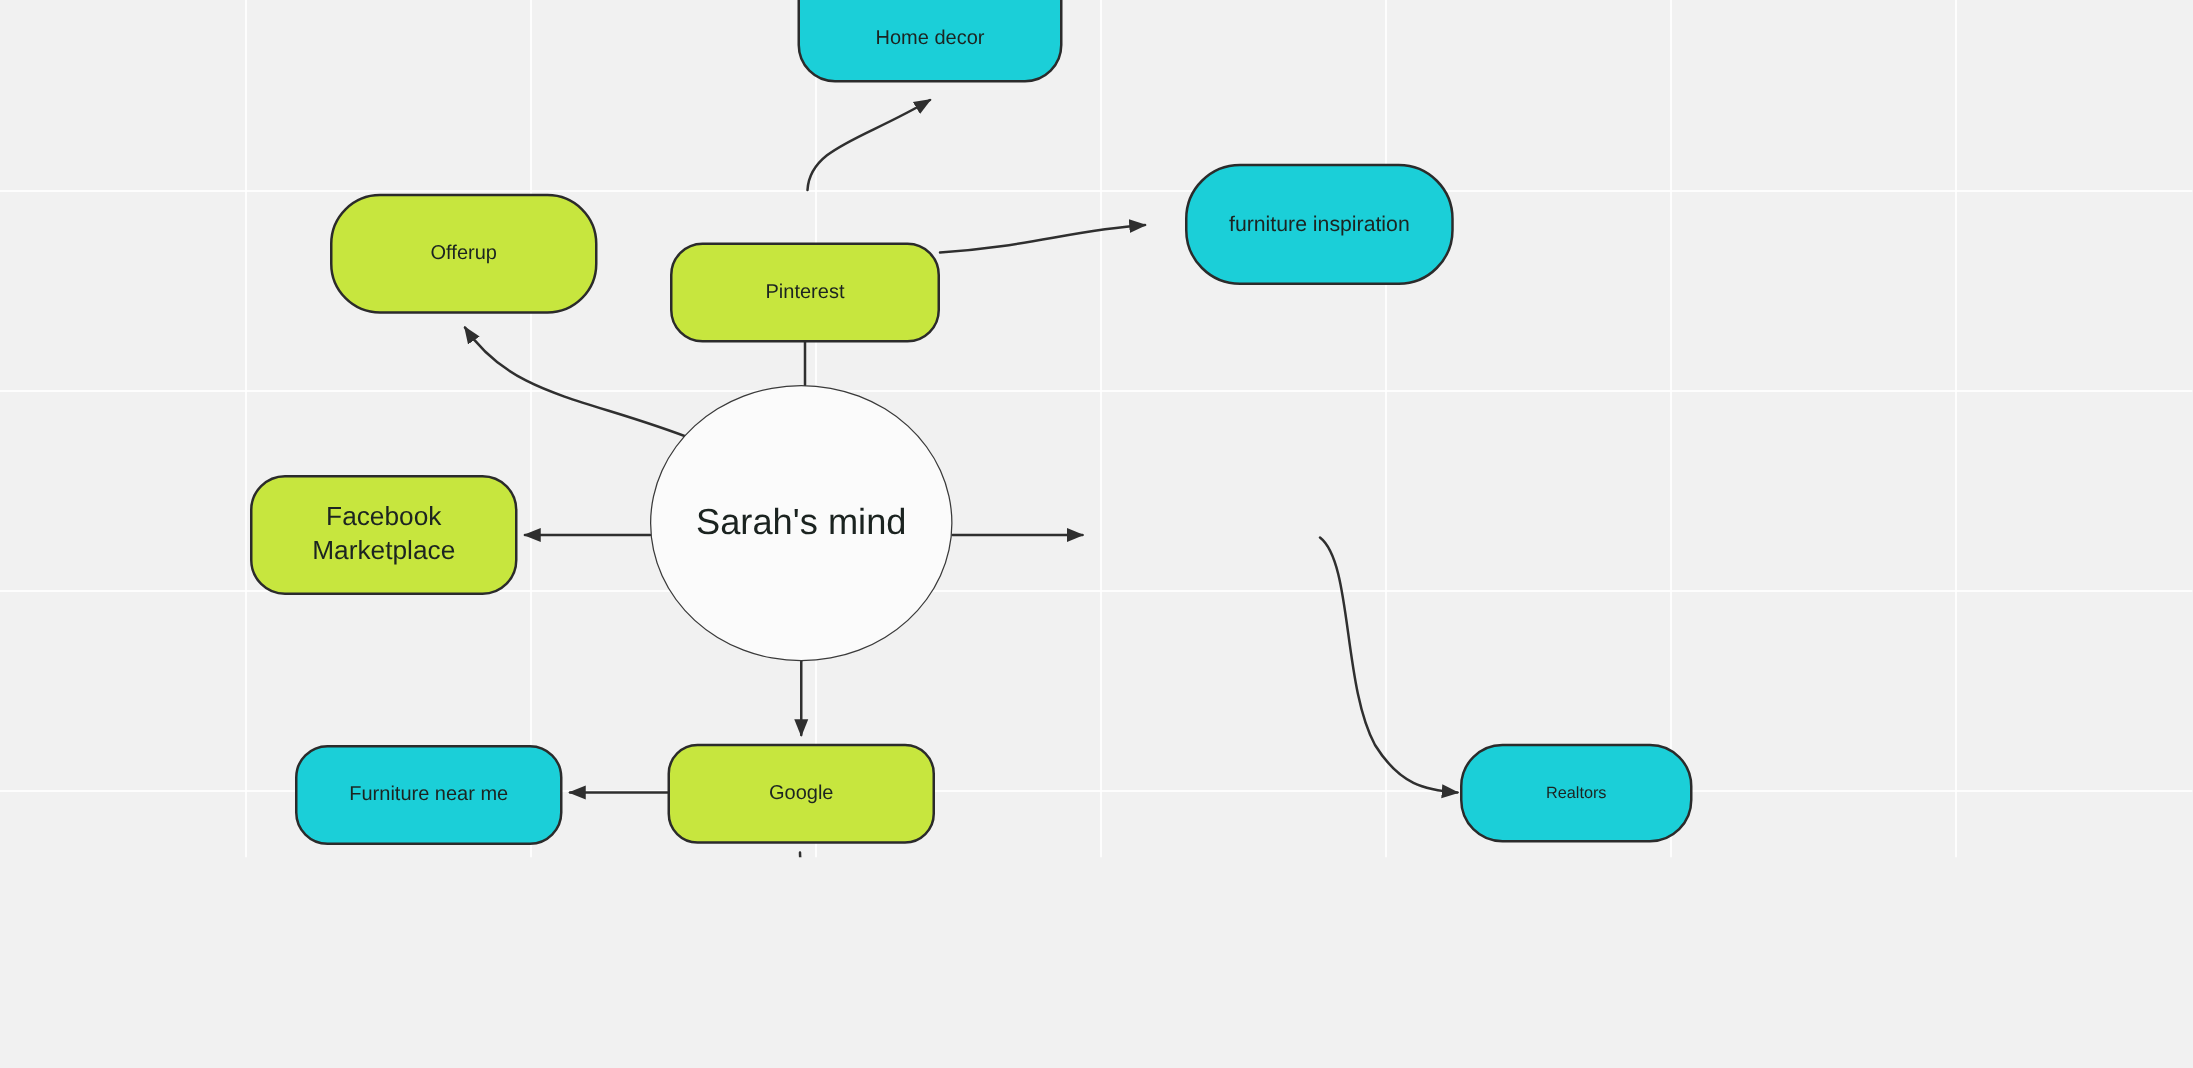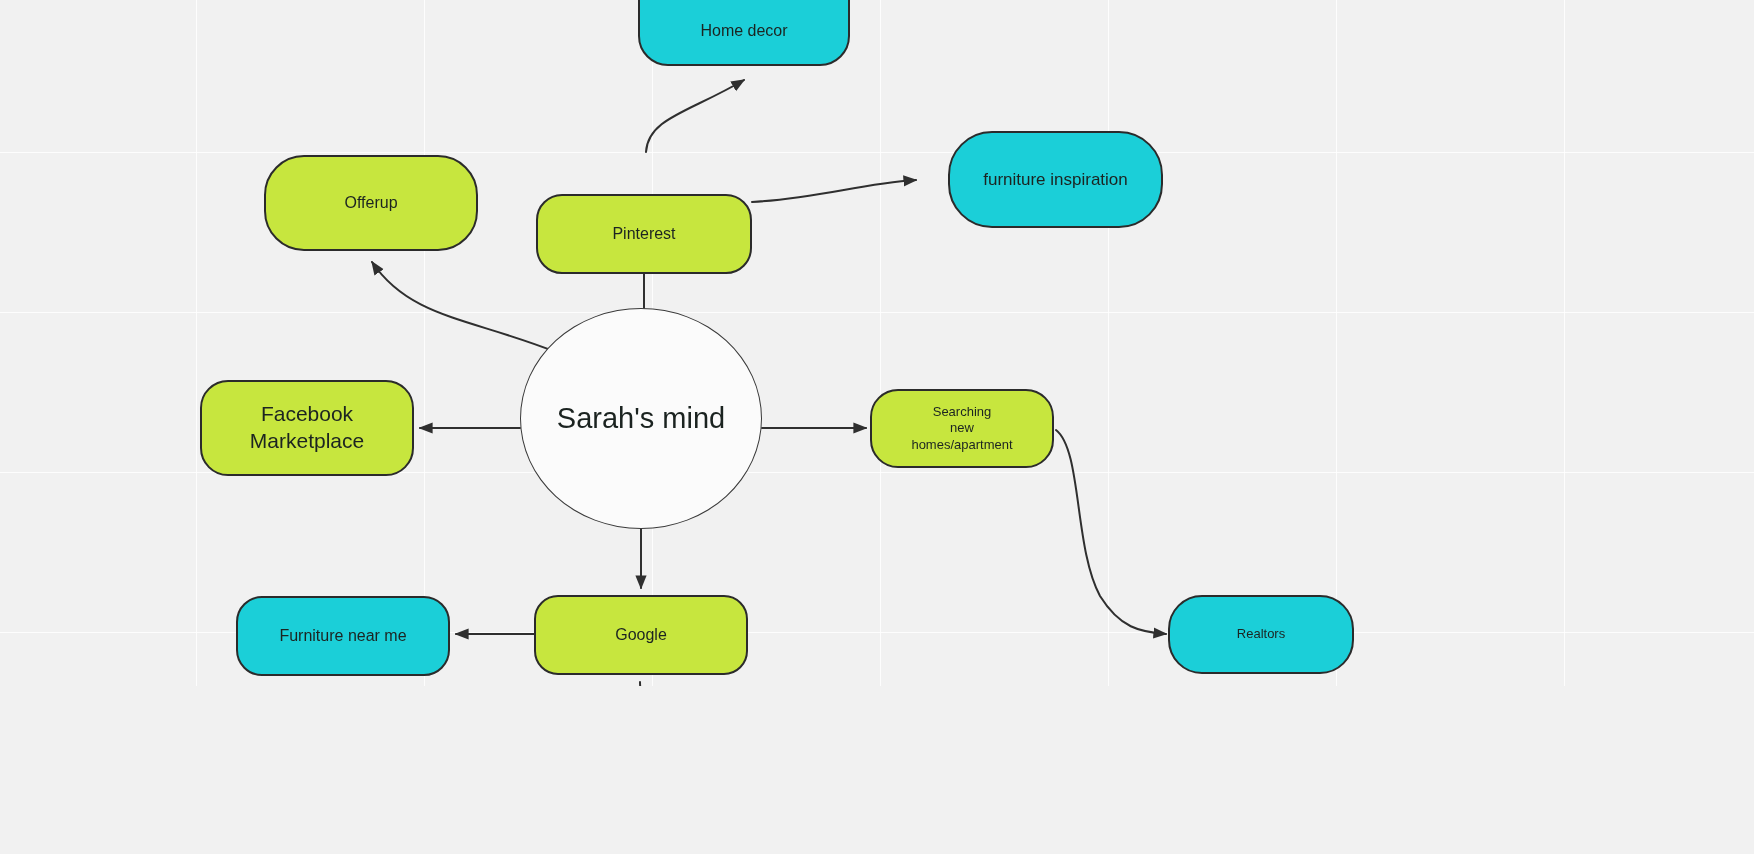--- a/index.html
+++ b/index.html
@@ -102,25 +102,20 @@
 
   <div class="node cyan" style="left:948px; top:131px; width:215px; height:97px; border-radius:44px; font-size:17px;">
     <span>furniture inspiration</span>
   </div>
 
   <div class="node green" style="left:200px; top:380px; width:214px; height:96px; border-radius:28px; font-size:21px;">
     <span>Facebook
 Marketplace</span>
   </div>
 
-  <div class="node green" style="left:870px; top:389px; width:184px; height:79px; border-radius:28px; font-size:13px;">
-    <span>Searching
-new
-homes/apartment</span>
-  </div>
 
   <div class="node cyan" style="left:1168px; top:595px; width:186px; height:79px; border-radius:34px; font-size:13px;">
     <span>Realtors</span>
   </div>
 
   <div class="node cyan" style="left:236px; top:596px; width:214px; height:80px; border-radius:26px; font-size:16px;justify-content:center;">
     <span>Furniture near me</span>
   </div>
 
   <div class="node green" style="left:534px; top:595px; width:214px; height:80px; border-radius:24px; font-size:16px;">

